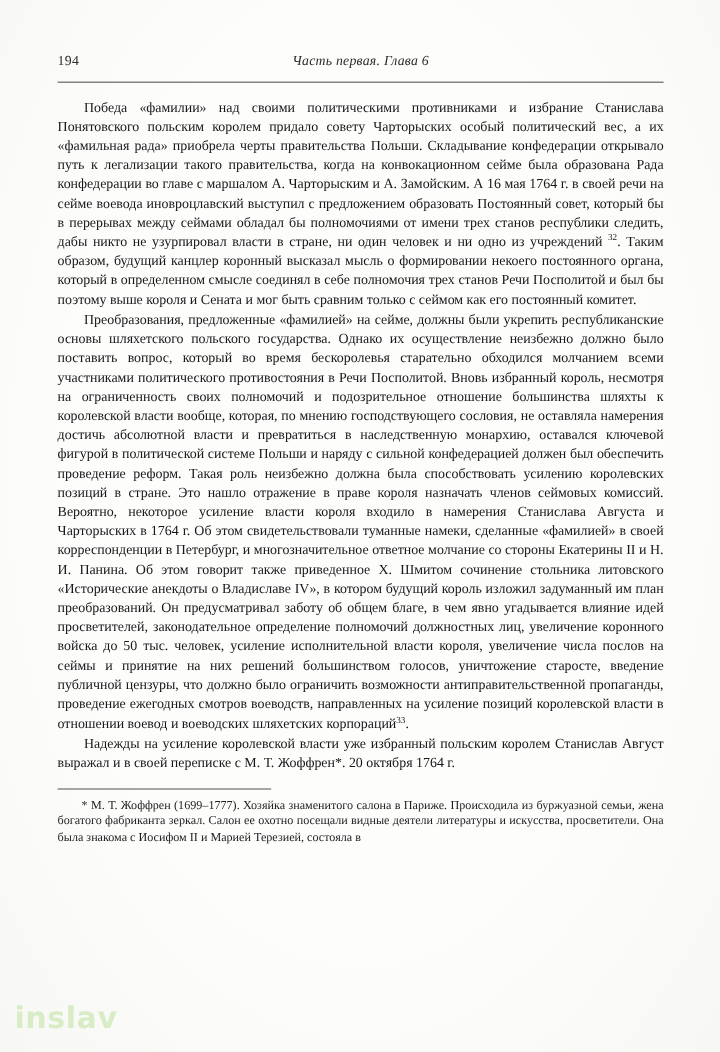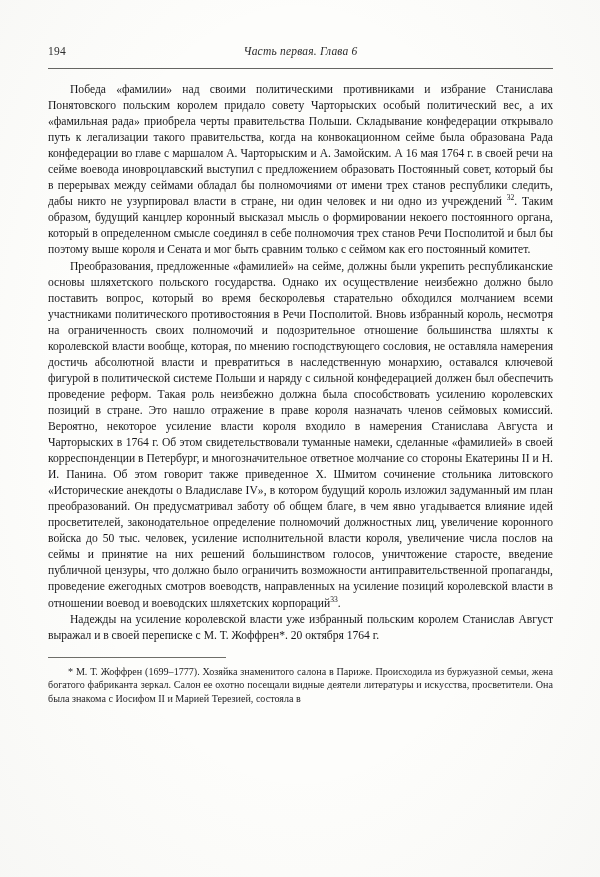--- a/index.html
+++ b/index.html
@@ -136,13 +136,14 @@
       <p class="para cont" id="p2">Надежды на усиление королевской власти уже избранный польским королем Станислав Август выражал и в своей переписке с М. Т. Жоффрен*. 20 октября 1764 г.</p>
     </div>
 
     <div class="fn-sep"></div>
     <p class="footnote">* М. Т. Жоффрен (1699–1777). Хозяйка знаменитого салона в Париже. Происходила из буржуазной семьи, жена богатого фабриканта зеркал. Салон ее охотно посещали видные деятели литературы и искусства, просветители. Она была знакома с Иосифом II и Марией Терезией, состояла в</p>
 
   </div>
 
   <div class="scan-tint"></div>
 
+  <div class="watermark">inslav</div>
 </div>
 
 </body></html>

